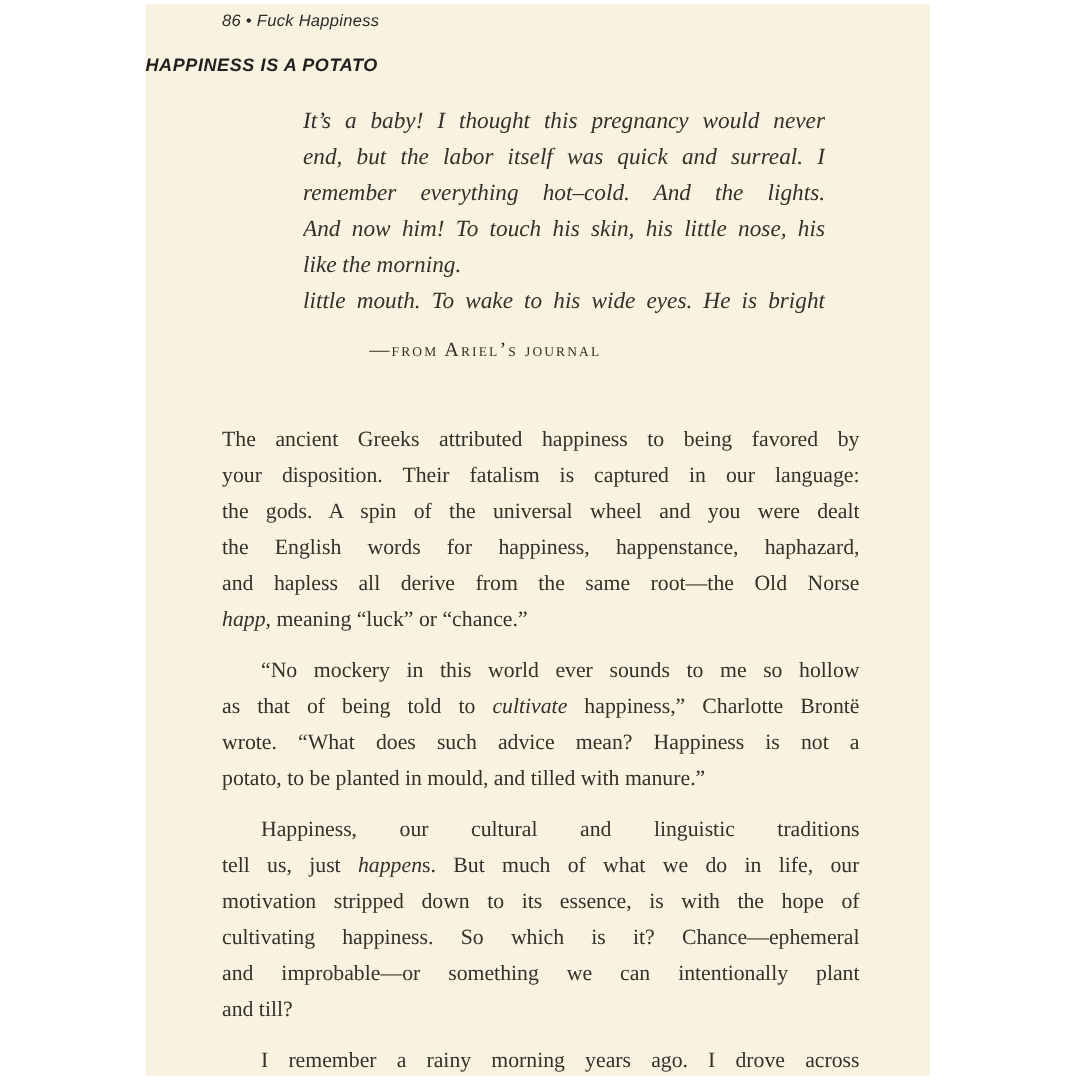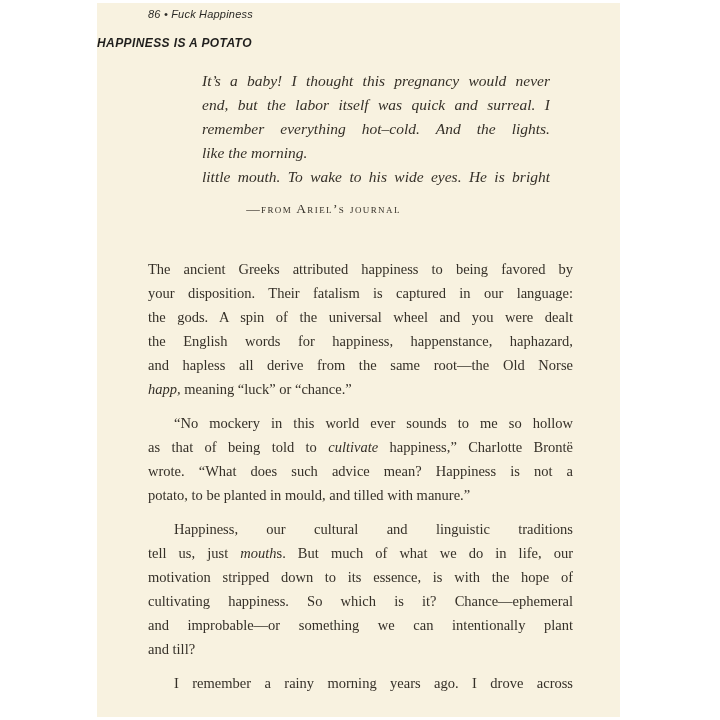--- a/index.html
+++ b/index.html
@@ -85,20 +85,21 @@
   <div class="page">
 
     <div class="running-head">86 • Fuck Happiness</div>
 
     <div class="chapter-title">HAPPINESS IS A POTATO</div>
 
     <div class="quote">
         <div class="tline"><span>It’s a baby! I thought this pregnancy would never</span></div>
         <div class="tline"><span>end, but the labor itself was quick and surreal. I</span></div>
         <div class="tline"><span>remember everything hot–cold. And the lights.</span></div>
+        <div class="tline"><span>And now him! To touch his skin, his little nose, his</span></div>
         <div class="tline tline-last"><span>like the morning.</span></div>
         <div class="tline"><span>little mouth. To wake to his wide eyes. He is bright</span></div>
       </div>
 
     <div class="attribution">—from Ariel’s journal</div>
 
     <div class="body-text">
         <div class="para">
           <div class="tline"><span>The ancient Greeks attributed happiness to being favored by</span></div>
           <div class="tline"><span>your disposition. Their fatalism is captured in our language:</span></div>
@@ -108,21 +109,21 @@
           <div class="tline tline-last"><span class="it">happ,</span><span> meaning “luck” or “chance.”</span></div>
         </div>
         <div class="para indent">
           <div class="tline"><span>“No mockery in this world ever sounds to me so hollow</span></div>
           <div class="tline"><span>as that of being told to </span><span class="it">cultivate</span><span> happiness,” Charlotte Brontë</span></div>
           <div class="tline"><span>wrote. “What does such advice mean? Happiness is not a</span></div>
           <div class="tline tline-last"><span>potato, to be planted in mould, and tilled with manure.”</span></div>
         </div>
         <div class="para indent">
           <div class="tline"><span>Happiness, our cultural and linguistic traditions</span></div>
-          <div class="tline"><span>tell us, just </span><span class="it">mouth</span><span>s. But much of what we do in life, our</span></div>
+          <div class="tline"><span>tell us, just </span><span class="it">happen</span><span>s. But much of what we do in life, our</span></div>
           <div class="tline"><span>motivation stripped down to its essence, is with the hope of</span></div>
           <div class="tline"><span>cultivating happiness. So which is it? Chance—ephemeral</span></div>
           <div class="tline"><span>and improbable—or something we can intentionally plant</span></div>
           <div class="tline tline-last"><span>and till?</span></div>
         </div>
         <div class="para indent">
           <div class="tline"><span>I remember a rainy morning years ago. I drove across</span></div>
         </div>
       </div>
 

